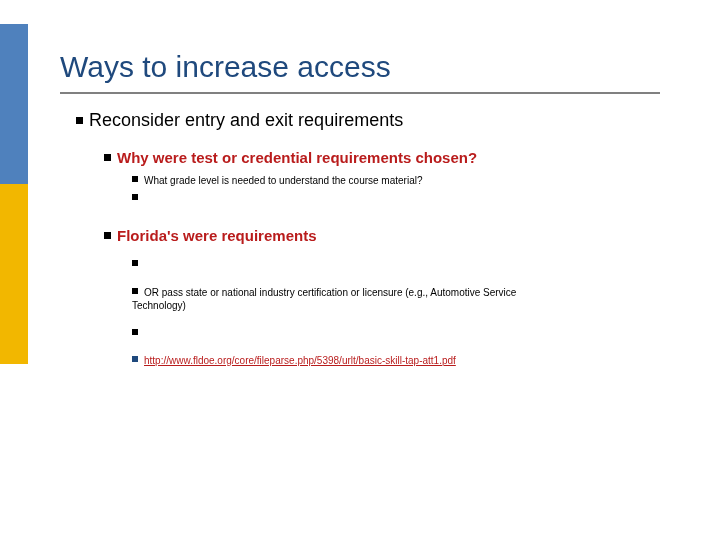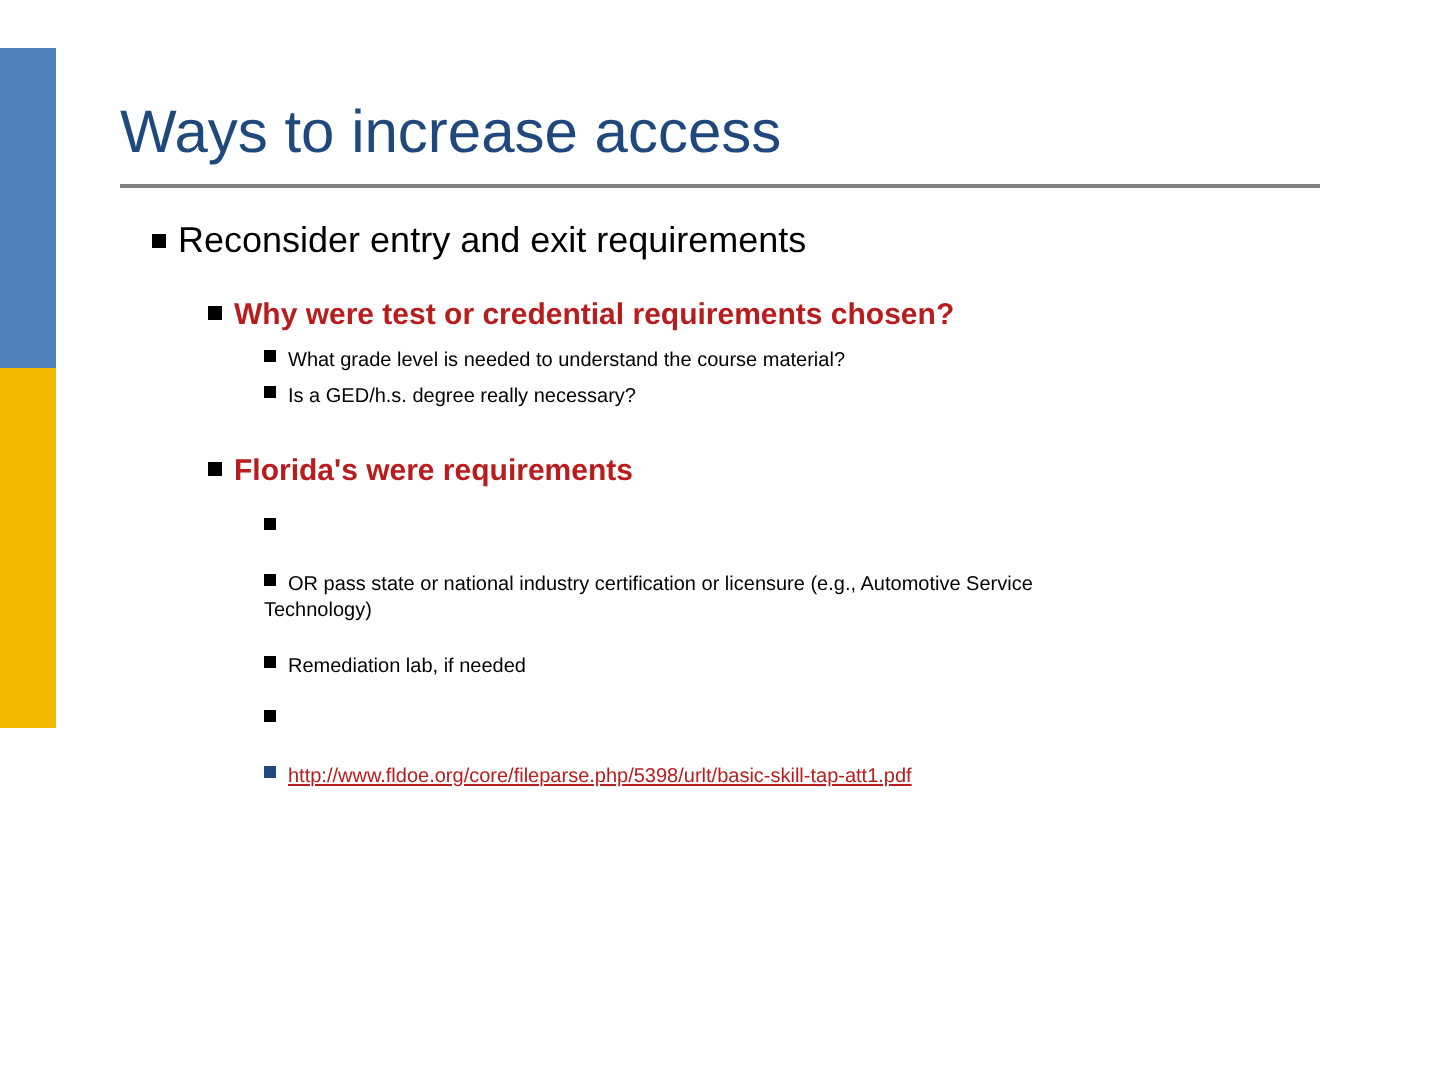--- a/index.html
+++ b/index.html
@@ -101,36 +101,33 @@
         <span class="sq"></span><span>Reconsider entry and exit requirements</span>
       </li>
 
       <li class="l2">
         <span class="sq"></span><span>Why were test or credential requirements chosen?</span>
       </li>
       <li class="l3">
         <span class="sq-sm"></span><span>What grade level is needed to understand the course material?</span>
       </li>
       <li class="l3">
-        <span class="sq-sm"></span><span>Is a GED/h.s. degree really necessary?</span>
+        <span class="sq-sm"></span>
       </li>
 
       <li class="l2" style="margin-top:22px">
         <span class="sq"></span><span>Florida's were requirements</span>
       </li>
       <li class="l3 spaced">
         <span class="sq-sm"></span>
       </li>
       <li class="l3 spaced">
         <span class="sq-sm"></span><span>OR pass state or national industry certification or licensure (e.g., Automotive Service Technology)</span>
       </li>
       <li class="l3 spaced">
-        <span class="sq-sm"></span><span>Remediation lab, if needed</span>
-      </li>
-      <li class="l3 spaced">
         <span class="sq-sm"></span>
       </li>
       <li class="l3 spaced link">
         <span class="sq-sm" style="background:#1f497d"></span><span class="txt">http://www.fldoe.org/core/fileparse.php/5398/urlt/basic-skill-tap-att1.pdf</span>
       </li>
     </ul>
   </div>
 </div>
 
 </body></html>

